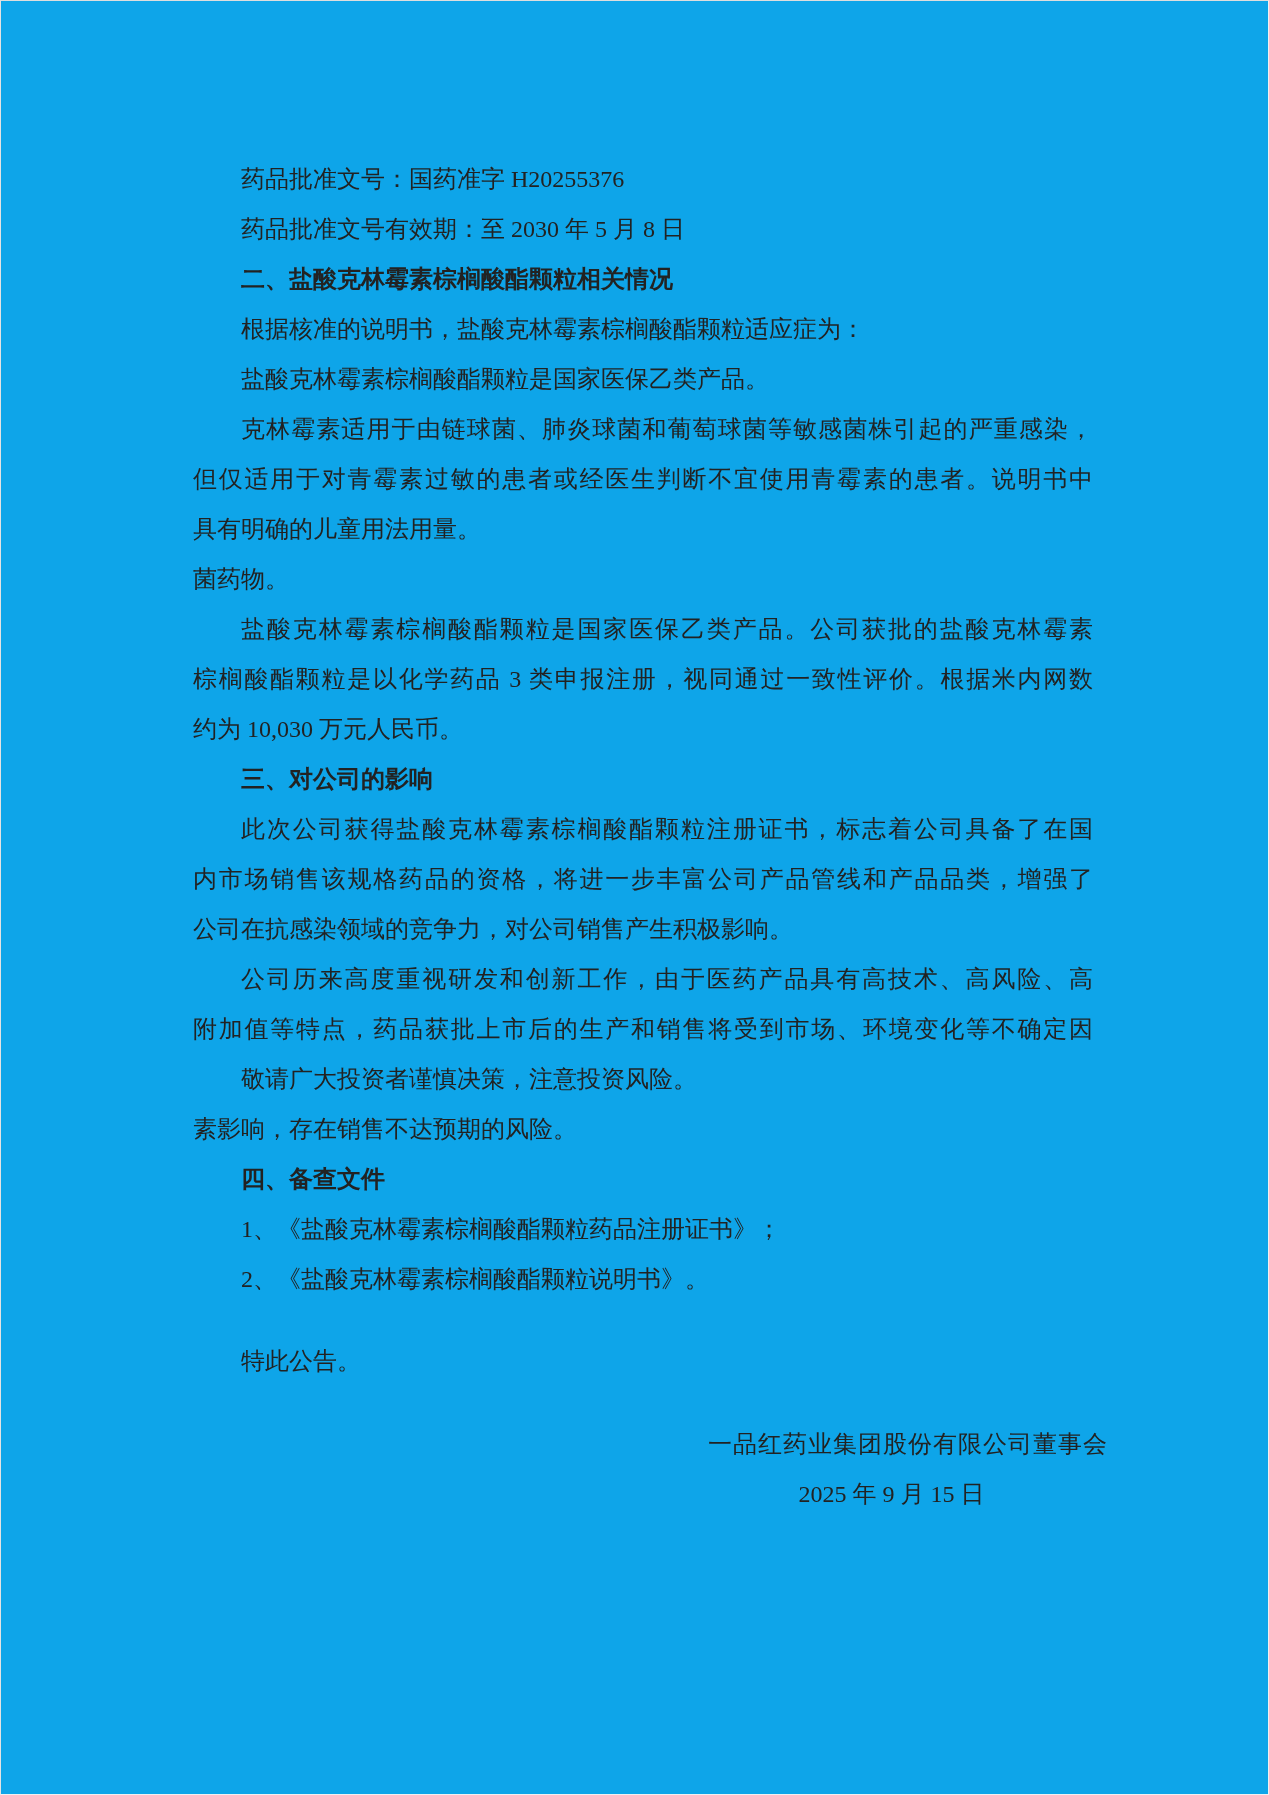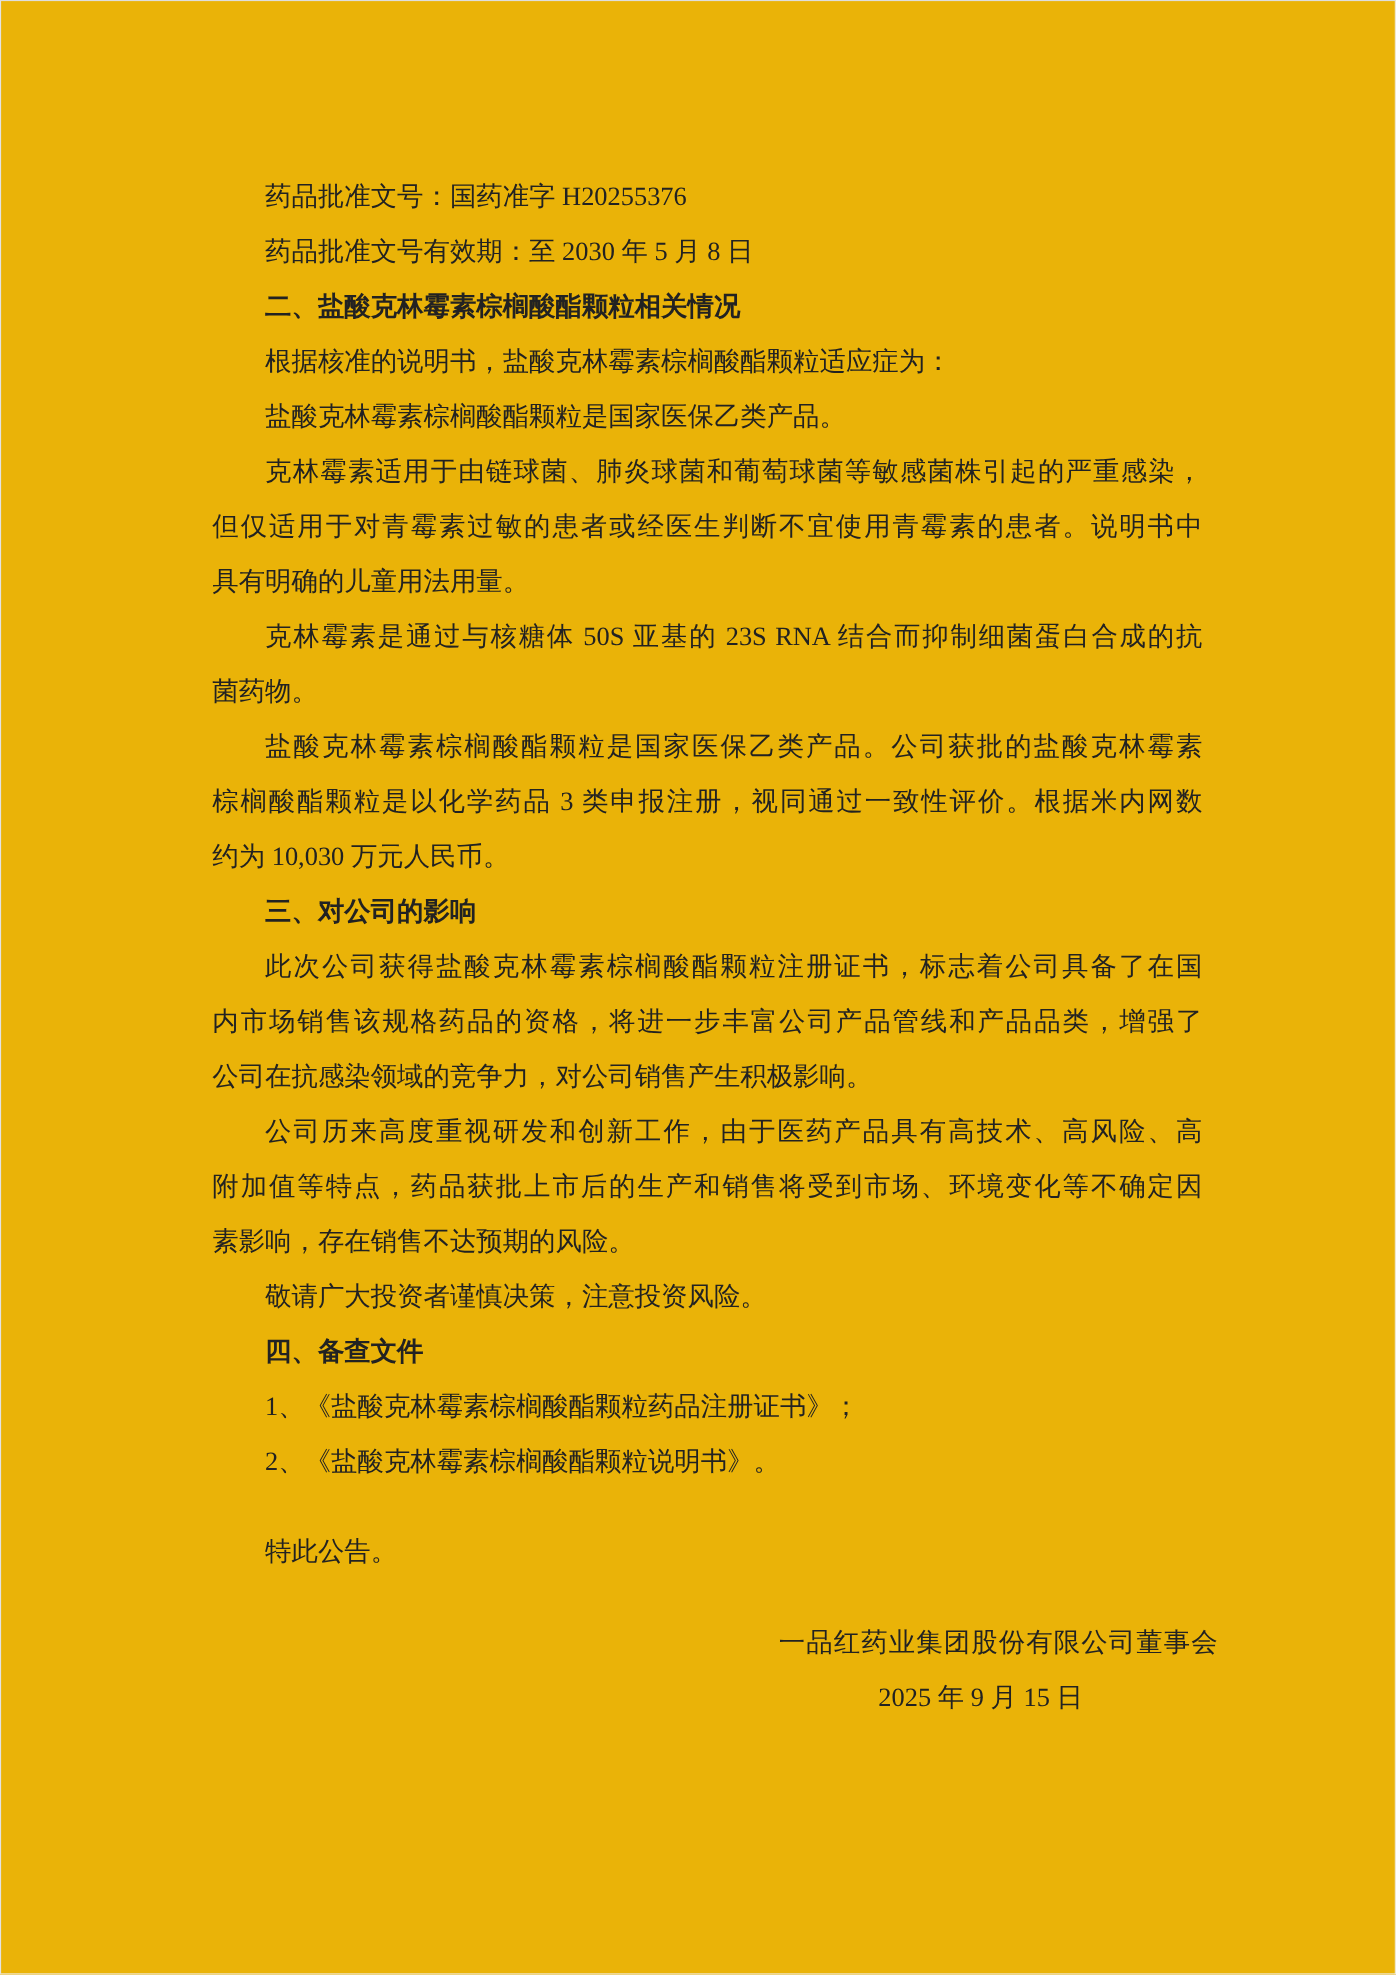--- a/index.html
+++ b/index.html
@@ -6,21 +6,21 @@
   body{
     width:1269px;height:1795px;
     background:#f2f2f2;
     font-family:"Liberation Serif","DejaVu Serif",serif;
     position:relative;
     overflow:hidden;
   }
   .page{
     position:absolute;left:0;top:0;
     width:1267px;height:1793px;
-    background:#eab308;
+    background:#0ea5e9;
     border-left:1px solid #e3e3e3;
     border-top:1px solid #dedede;
     border-right:1px solid #f0f0f0;
     border-bottom:1px solid #f0f0f0;
   }
   .doc{
     position:absolute;
     left:192px;top:153px;
     width:900px;
     color:#222222;
@@ -57,33 +57,32 @@
 <div class="page">
   <div class="doc">
     <div class="ln ind">药品批准文号：国药准字 H20255376</div>
     <div class="ln ind">药品批准文号有效期：至 2030 年 5 月 8 日</div>
     <div class="ln ind hd">二、盐酸克林霉素棕榈酸酯颗粒相关情况</div>
     <div class="ln ind">根据核准的说明书，盐酸克林霉素棕榈酸酯颗粒适应症为：</div>
     <div class="ln ind">盐酸克林霉素棕榈酸酯颗粒是国家医保乙类产品。</div>
     <div class="ln ind jst">克林霉素适用于由链球菌、肺炎球菌和葡萄球菌等敏感菌株引起的严重感染，</div>
     <div class="ln jst">但仅适用于对青霉素过敏的患者或经医生判断不宜使用青霉素的患者。说明书中</div>
     <div class="ln">具有明确的儿童用法用量。</div>
-    <div class="ln ind jst">克林霉素是通过与核糖体 50S 亚基的 23S RNA 结合而抑制细菌蛋白合成的抗</div>
     <div class="ln">菌药物。</div>
     <div class="ln ind jst">盐酸克林霉素棕榈酸酯颗粒是国家医保乙类产品。公司获批的盐酸克林霉素</div>
     <div class="ln jst">棕榈酸酯颗粒是以化学药品 3 类申报注册，视同通过一致性评价。根据米内网数</div>
     <div class="ln">约为 10,030 万元人民币。</div>
     <div class="ln ind hd">三、对公司的影响</div>
     <div class="ln ind jst">此次公司获得盐酸克林霉素棕榈酸酯颗粒注册证书，标志着公司具备了在国</div>
     <div class="ln jst">内市场销售该规格药品的资格，将进一步丰富公司产品管线和产品品类，增强了</div>
     <div class="ln">公司在抗感染领域的竞争力，对公司销售产生积极影响。</div>
     <div class="ln ind jst">公司历来高度重视研发和创新工作，由于医药产品具有高技术、高风险、高</div>
     <div class="ln jst">附加值等特点，药品获批上市后的生产和销售将受到市场、环境变化等不确定因</div>
+    <div class="ln ind">敬请广大投资者谨慎决策，注意投资风险。</div>
     <div class="ln">素影响，存在销售不达预期的风险。</div>
-    <div class="ln ind">敬请广大投资者谨慎决策，注意投资风险。</div>
     <div class="ln ind hd">四、备查文件</div>
     <div class="ln ind">1、《盐酸克林霉素棕榈酸酯颗粒药品注册证书》；</div>
     <div class="ln ind">2、《盐酸克林霉素棕榈酸酯颗粒说明书》。</div>
     <div class="spacer-a"></div>
     <div class="ln ind">特此公告。</div>
     <div class="spacer-b"></div>
     <div class="sig">
       <div class="ln sig-company">一品红药业集团股份有限公司董事会</div>
       <div class="ln">2025 年 9 月 15 日</div>
     </div>

